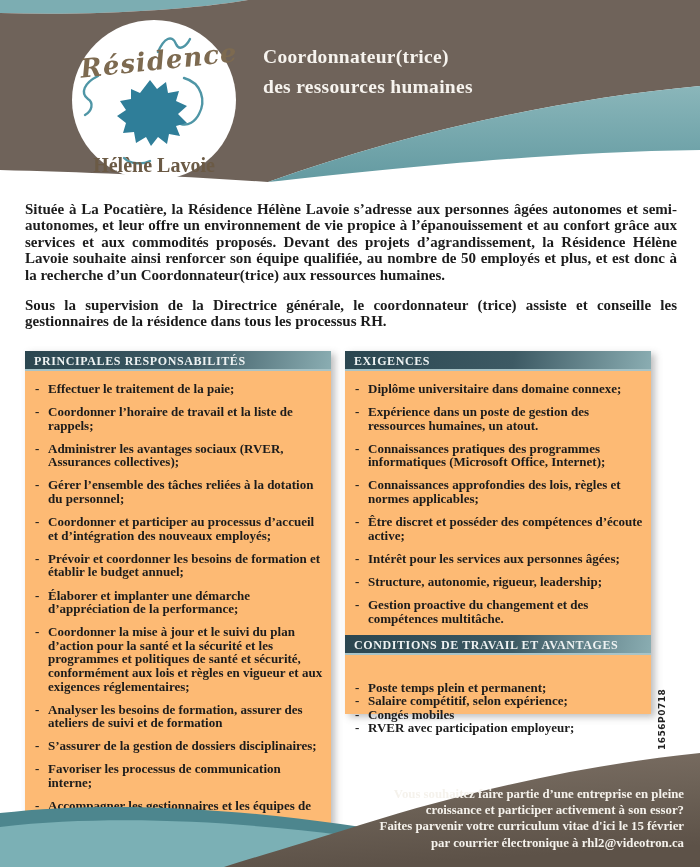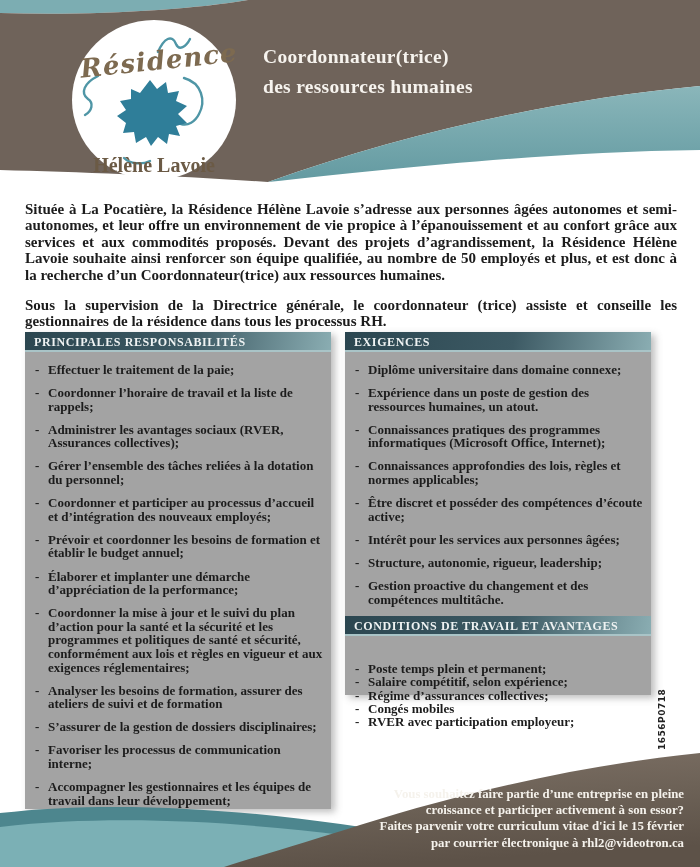--- a/index.html
+++ b/index.html
@@ -19,21 +19,21 @@
           font-size:20px; font-weight:700; color:#6b5a45;margin-top:20px; }
   .job-title { position:absolute; left:263px; top:42px; z-index:2; color:#f6f3ee;
           font-size:19.5px; line-height:30px; letter-spacing:.3px; }
 
   
   .intro { position:absolute; left:25px; top:201px; width:652px; z-index:2;
            font-size:15px; line-height:16.4px; text-align:justify; }
   .intro p + p { margin-top:14px; }
 
   
-  .panel { position:absolute; top:332px; width:306px; background:#a3a3a3; z-index:2;
+  .panel { position:absolute; top:351px; width:306px; background:#fdba74; z-index:2;
            box-shadow:4px 3px 7px rgba(110,110,110,.45); }
   .panel-left  { left:25px;  height:477px; }
   .panel-right { left:345px; height:363px; }
   .band { height:20px; line-height:20px; padding-left:9px; color:#eef2f2;
           font-size:12px; letter-spacing:.6px; white-space:nowrap;
           background:linear-gradient(100deg,#2b4650 0%, #3d5a64 55%, #8aadb2 100%);
           border-bottom:2px solid #a9c4c7; }
   .plist { padding:11px 8px 0 6px; font-size:13px; line-height:13.6px; }
   .li { display:flex; margin-bottom:9.5px; }
   .li::before { content:"-"; flex:0 0 13px; padding-left:4px; }
@@ -167,23 +167,20 @@
       </div>
     <div class="band second">CONDITIONS DE TRAVAIL ET AVANTAGES</div>
     <div class="plist tight">
         <div class="li">
           <span class="t">Poste temps plein et permanent;</span>
         </div>
         <div class="li">
           <span class="t">Salaire compétitif, selon expérience;</span>
         </div>
         <div class="li">
-          <span class="t">Régime d’assurances collectives;</span>
-        </div>
-        <div class="li">
           <span class="t">Congés mobiles</span>
         </div>
         <div class="li">
           <span class="t">RVER avec participation employeur;</span>
         </div>
       </div>
   </div>
 
   <div class="doc-code">1656P0718</div>
 

